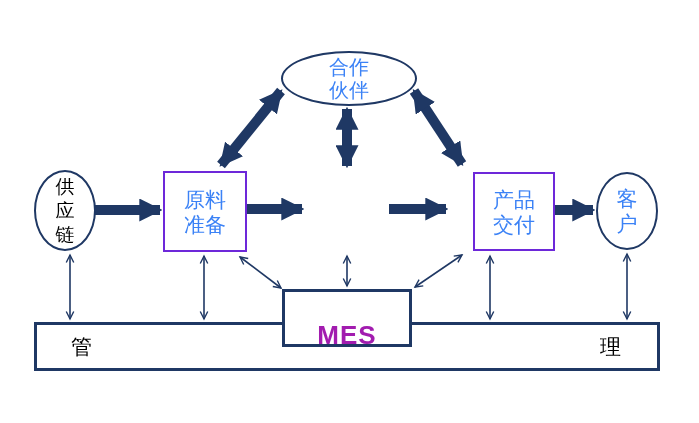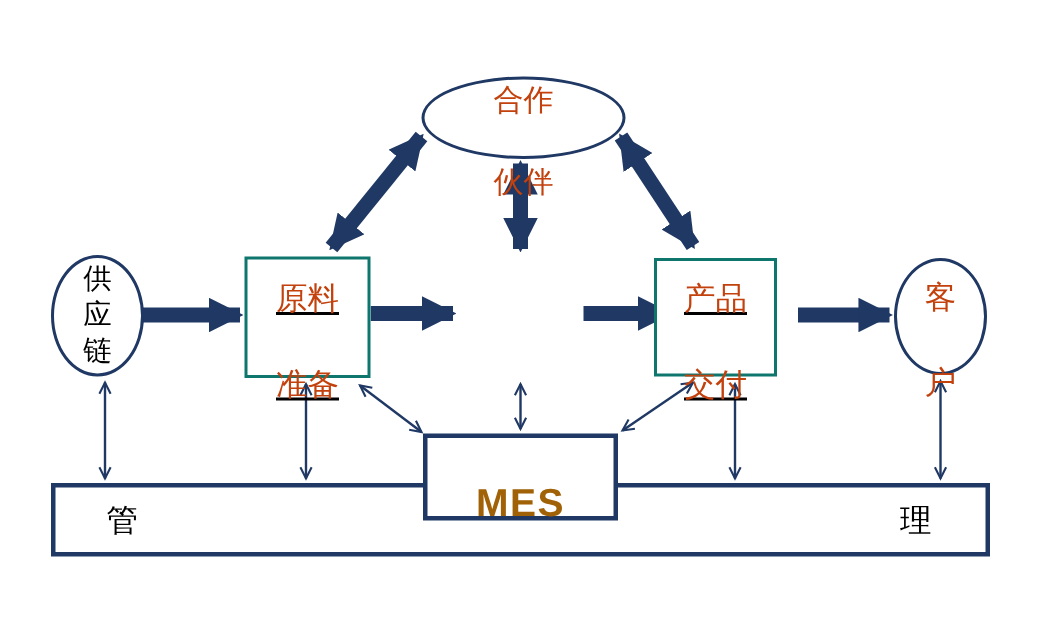--- a/index.html
+++ b/index.html
@@ -6,34 +6,34 @@
   #canvas{
     position:relative;width:699px;height:423px;background:#ffffff;overflow:hidden;
     font-family:"Liberation Sans","DejaVu Sans",sans-serif;color:#000000;
   }
   #arrow-layer{position:absolute;left:0;top:0;z-index:2;}
   .node{
     position:absolute;display:flex;flex-direction:column;align-items:center;justify-content:center;
     background:#ffffff;z-index:3;text-align:center;box-sizing:border-box;
   }
   .ellipse{border:2px solid #1F3864;border-radius:50%;}
-  .rect{border:2px solid #0f766e;text-decoration:underline;}
-  .node .ln{display:block;font-size:21px;line-height:25px;color:#c2410c;margin-top:32px;}
+  .rect{border:2px solid #6d28d9;}
+  .node .ln{display:block;font-size:21px;line-height:25px;color:#3b82f6;}
   .node .ln-sm{display:block;font-size:19px;line-height:24px;color:#000;}
   #node-partner{left:281px;top:51px;width:136px;height:55px;}
   #node-partner .ln{line-height:23px;font-size:20px;}
   #node-supply{left:34px;top:170px;width:62px;height:81px;}
   #node-raw{left:163px;top:171px;width:84px;height:81px;}
   #node-process{left:305px;top:171px;width:83px;height:81px;}
-  #node-deliver{left:436px;top:172px;width:82px;height:79px;}
+  #node-deliver{left:473px;top:172px;width:82px;height:79px;}
   #node-customer{left:596px;top:172px;width:62px;height:78px;}
   #node-mes{
     left:282px;top:289px;width:130px;height:58px;border:3px solid #1F3864;z-index:4;
   }
-  #node-mes .mes-label{font-weight:bold;font-size:26px;letter-spacing:1px;color:#a16207;margin-top:34px;}
+  #node-mes .mes-label{font-weight:bold;font-size:26px;letter-spacing:1px;color:#a21caf;margin-top:34px;}
   #bar-management{
     position:absolute;left:34px;top:322px;width:626px;height:49px;box-sizing:border-box;
     border:3px solid #1F3864;background:#ffffff;z-index:1;
     display:flex;align-items:center;justify-content:space-between;
     padding:0 36px 0 34px;font-size:21px;color:#000;
   }
 </style>
 </head>
 <body>
 

